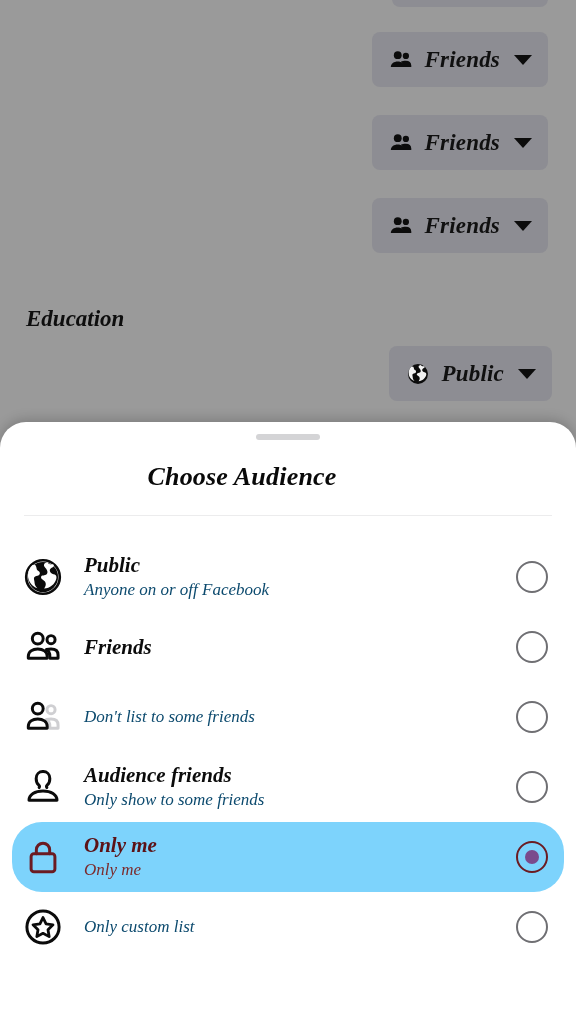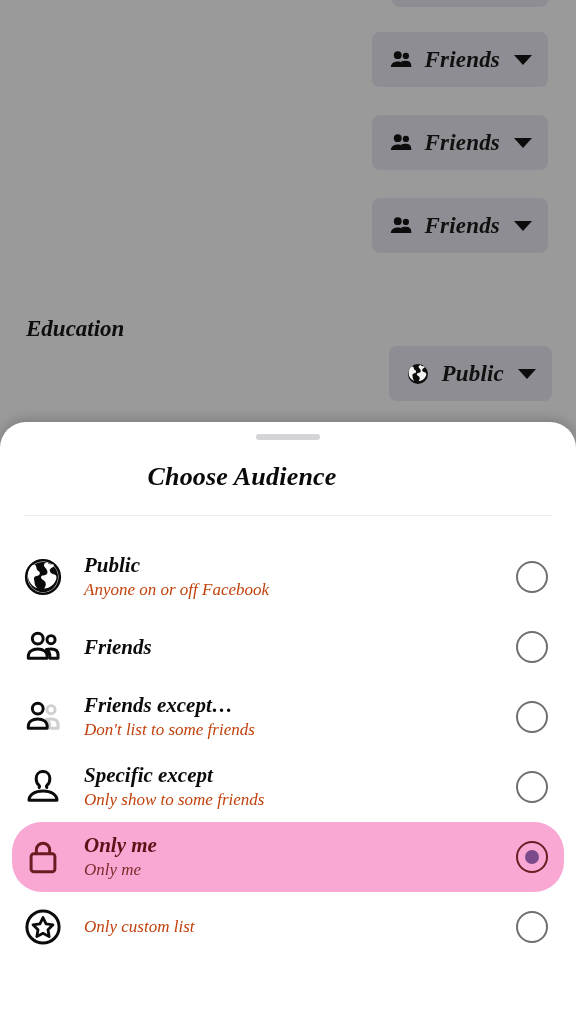--- a/index.html
+++ b/index.html
@@ -140,21 +140,21 @@
     height: 70px;
     margin: 0 12px;
     display: flex;
     align-items: center;
     border-radius: 30px;
     box-sizing: border-box;
     padding: 0 16px 0 8px;
   }
 
   .option-row.selected {
-    background: #f9a8d4;
+    background: #7dd3fc;
   }
 
   .opt-icon {
     width: 46px;
     height: 46px;
     flex: 0 0 46px;
     display: flex;
     align-items: center;
     justify-content: center;
     margin-right: 18px;
@@ -172,21 +172,21 @@
     font-size: 21px;
     font-weight: bold;
     font-style: italic;
     color: #0b0b0b;
     line-height: 1.18;
   }
 
   .opt-sub {
     font-size: 17px;
     font-style: italic;
-    color: #c2410c;
+    color: #0c4a6e;
     line-height: 1.3;
     margin-top: 1px;
   }
 
   .option-row.selected .opt-title { color: #5c1216; }
   .option-row.selected .opt-sub { color: #7c2b2c; }
 
   .radio {
     flex: 0 0 32px;
     width: 32px;
@@ -268,21 +268,21 @@
             <circle cx="16.5" cy="8.2" r="2.9" fill="#0c0c0c"></circle>
             <path d="M2.6 18.5c0-3.3 2.9-5.2 6.4-5.2s6.4 1.9 6.4 5.2z" fill="#0c0c0c"></path>
             <path d="M14.5 18.5c0-2.4-1-4-2.6-4.9 1.2-.6 2.8-.8 4.6-.8 3.2 0 5 1.6 5 4.2v1.5z" fill="#0c0c0c"></path>
           </svg>
         </span>
         <span class="chip-label">Friends</span>
         <span class="caret"></span>
       </div>
     </div>
 
-    <div class="bg-section-title" style="top:306px;margin-top:10px;">Education</div>
+    <div class="bg-section-title" style="top:306px;">Education</div>
 
     <div class="bg-row" style="top:346px; right:24px;">
       <div class="audience-chip">
         <span class="chip-icon">
           <svg width="26" height="26" viewBox="0 0 24 24">
             <circle cx="12" cy="12" r="9.2" fill="#0c0c0c"></circle>
             <path d="M7.6 5.2c1 1.4.4 2.6 1.6 3.2 1.3.6 1.3 2 .4 2.6-.9.6-2 .2-2.6 1.2-.5.9.2 2 .2 3.2 0 1 .7 2.2 1.6 3-3.1-1-5.4-3.9-5.4-7.4 0-2.4 1-4.5 2.6-5.9zM14.6 3.6c.5 1 1.6 1.4 2.5 1.2.6-.1 1.1.2 1.1.8 0 .8-1.1 1-1.8 1.5-.9.7-.5 1.9.2 2.6.8.8 2 .6 2.7 1.3.4.4.5 1.2.3 2-.8 3.1-3.6 5.4-7 5.6.8-1 1.2-2.2.9-3.2-.3-1.1-1.4-1.5-2.2-2.2-.7-.6-.5-1.7.3-2 1-.3 2.1-.2 2.7-1.1.6-.9.1-2-.5-2.8-.6-.8-1.5-1.4-1.2-2.4.2-.8 1.2-1.2 2-1.3z" fill="#f2f2f2"></path>
           </svg>
         </span>
         <span class="chip-label">Public</span>
@@ -337,36 +337,35 @@
     <div class="option-row">
       <span class="opt-icon">
         <svg width="42" height="42" viewBox="0 0 24 24">
           <circle cx="16.6" cy="7.8" r="2.3" fill="none" stroke="#cfcfd2" stroke-width="1.7"></circle>
           <path d="M15.9 18.4v-1.3c0-1.6-.7-2.9-1.9-3.7.8-.2 1.7-.3 2.6-.3 2.5 0 4 1.3 4 3.4v1.9z" fill="none" stroke="#cfcfd2" stroke-width="1.7" stroke-linejoin="round"></path>
           <circle cx="9" cy="7.2" r="3.1" fill="none" stroke="#0b0b0b" stroke-width="1.7"></circle>
           <path d="M3.6 18.4v-1.1c0-2.6 2.4-4.2 5.4-4.2s5.4 1.6 5.4 4.2v1.1z" fill="none" stroke="#0b0b0b" stroke-width="1.7" stroke-linejoin="round"></path>
         </svg>
       </span>
       <span class="opt-text">
-        <span class="opt-title">Friends except…</span>
         <span class="opt-sub">Don't list to some friends</span>
       </span>
       <span class="radio"></span>
     </div>
 
     <div class="option-row">
       <span class="opt-icon">
         <svg width="42" height="42" viewBox="0 0 24 24">
           <path d="M12 3.2c2.3 0 3.9 1.6 3.9 3.9 0 1.5-.5 2.9-1.4 3.7-.5.5-.6 1.1-.3 1.5" fill="none" stroke="#0b0b0b" stroke-width="1.7" stroke-linecap="round"></path>
           <path d="M12 3.2c-2.3 0-3.9 1.6-3.9 3.9 0 1.5.5 2.9 1.4 3.7.5.5.6 1.1.3 1.5" fill="none" stroke="#0b0b0b" stroke-width="1.7" stroke-linecap="round"></path>
           <path d="M4 19.6c0-3.2 3.4-5.3 8-5.3s8 2.1 8 5.3z" fill="none" stroke="#0b0b0b" stroke-width="1.7" stroke-linejoin="round"></path>
         </svg>
       </span>
       <span class="opt-text">
-        <span class="opt-title">Specific except</span>
+        <span class="opt-title">Audience friends</span>
         <span class="opt-sub">Only show to some friends</span>
       </span>
       <span class="radio"></span>
     </div>
 
     <div class="option-row selected">
       <span class="opt-icon">
         <svg width="42" height="42" viewBox="0 0 24 24">
           <rect x="5.2" y="10.2" width="13.6" height="10.2" rx="1.6" fill="none" stroke="#6b1b22" stroke-width="1.7"></rect>
           <path d="M8.2 10.2V7.9a3.8 3.8 0 0 1 7.6 0v2.3" fill="none" stroke="#6b1b22" stroke-width="1.7" stroke-linecap="round"></path>

